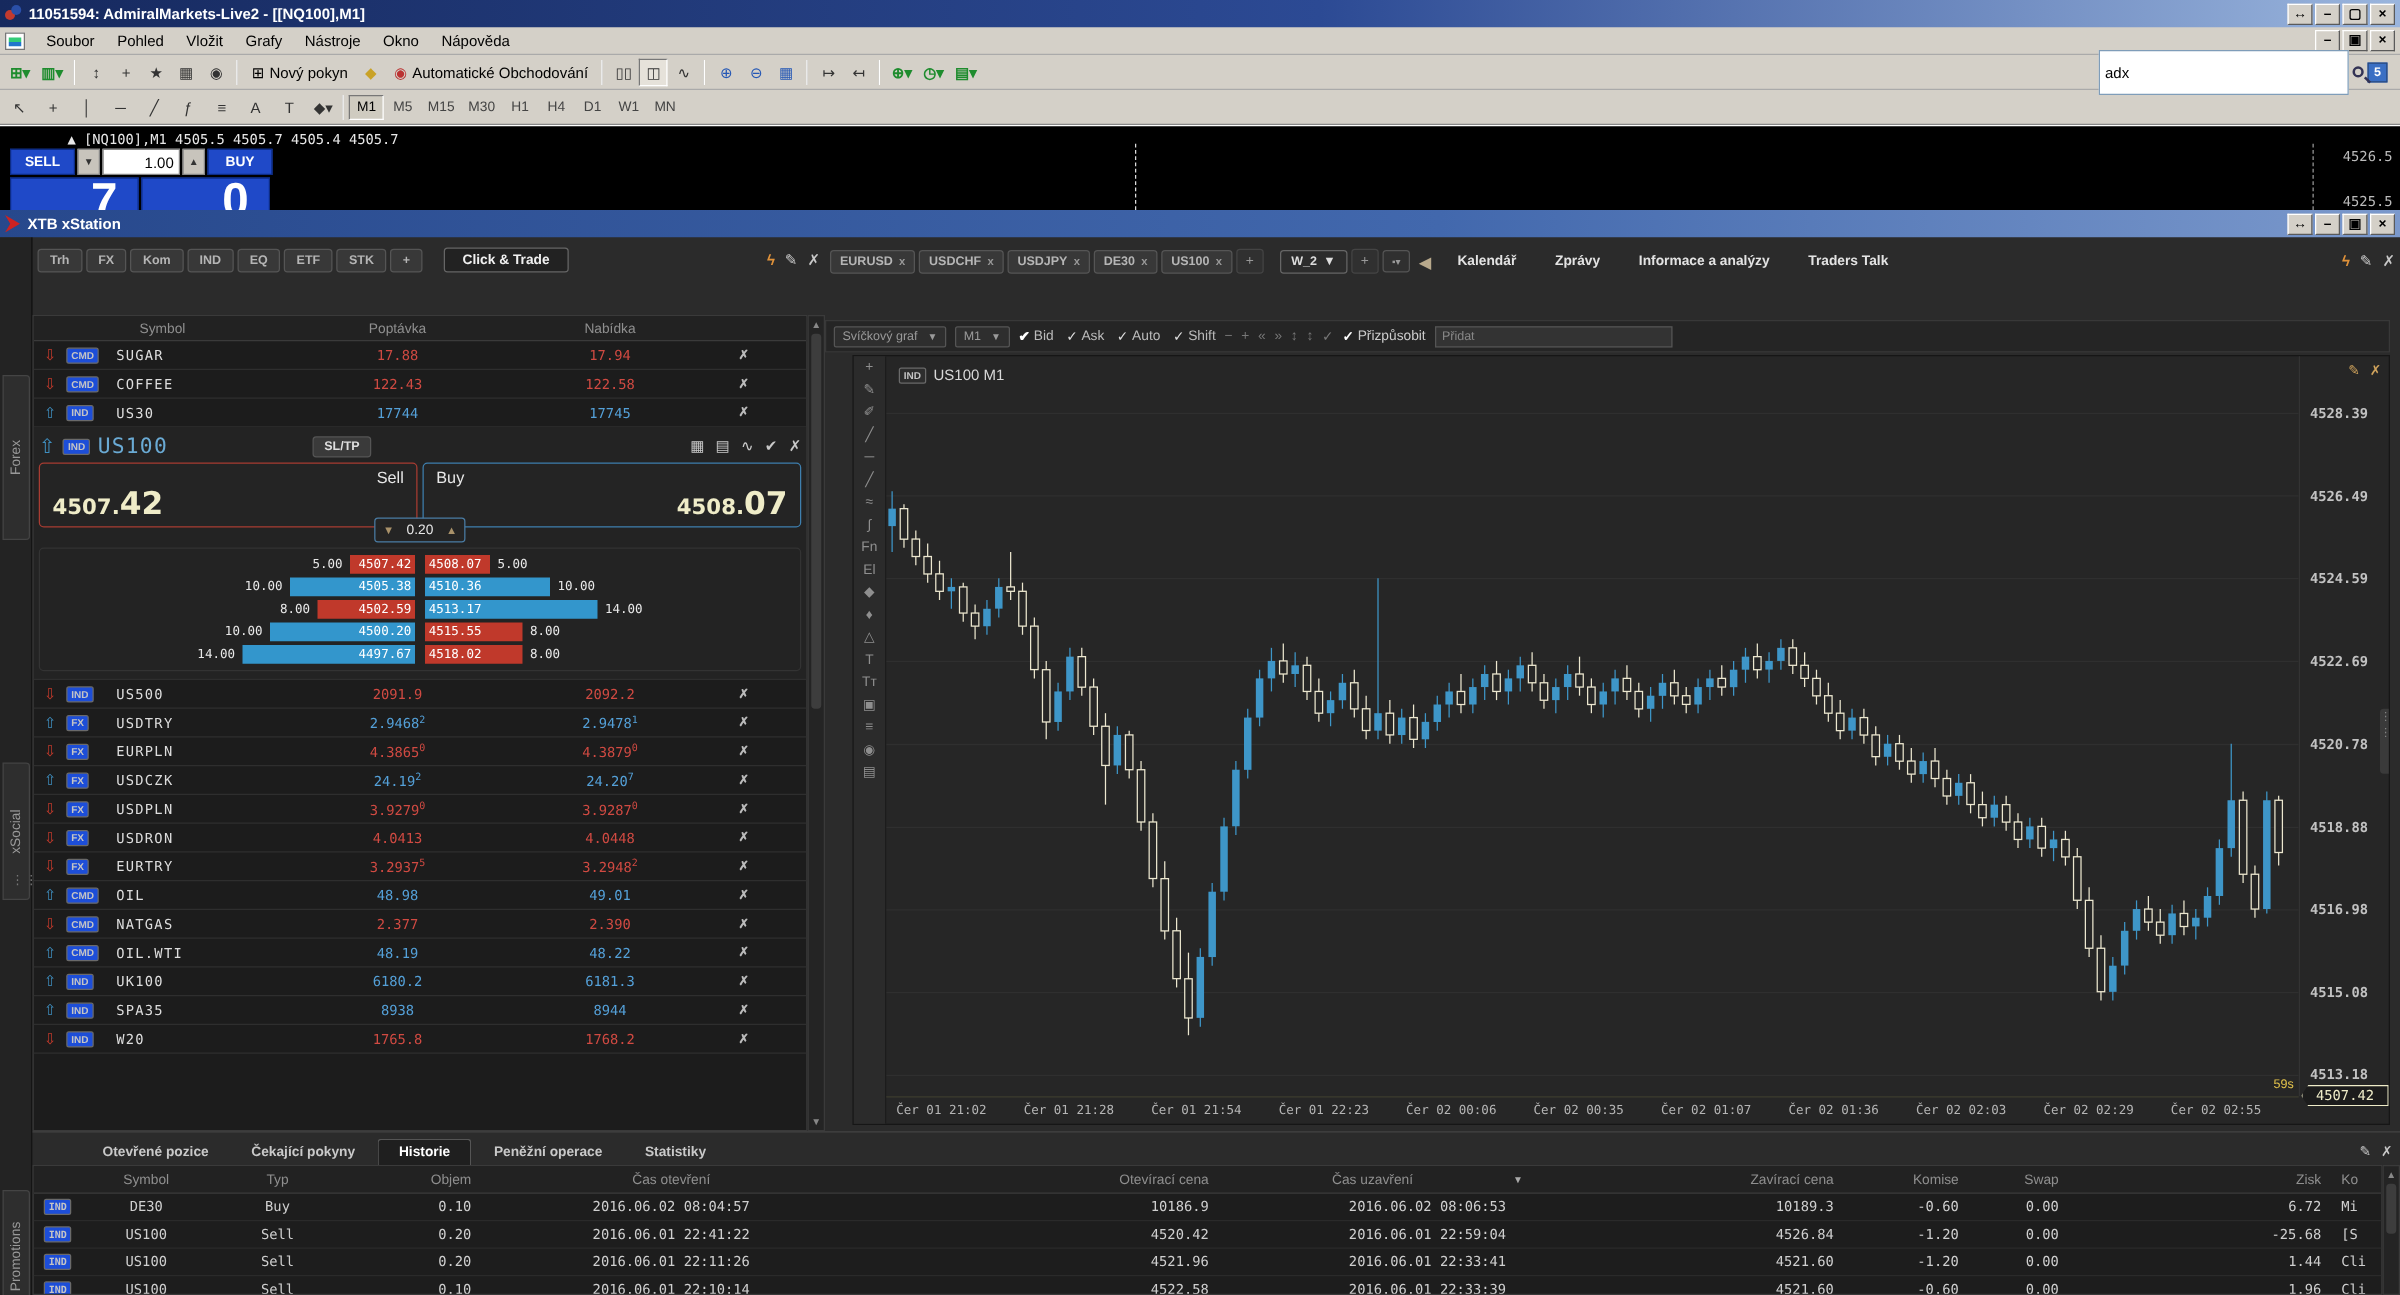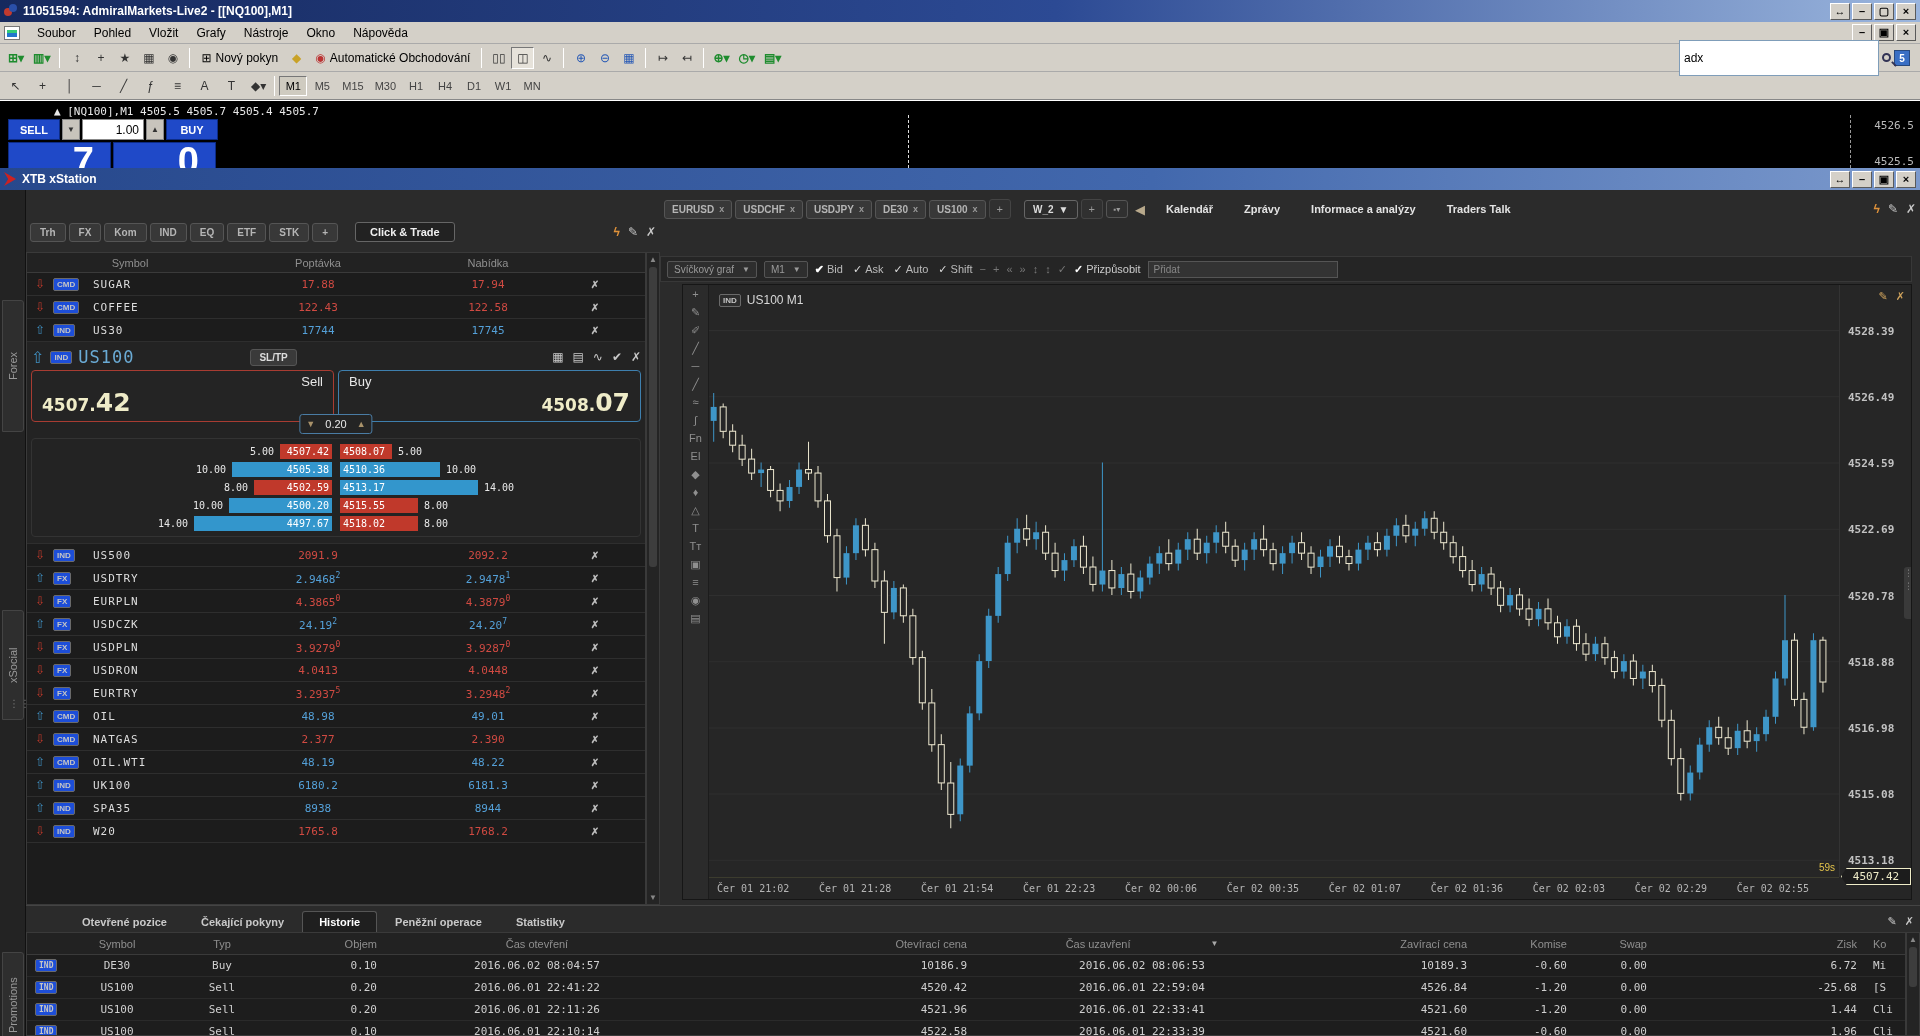--- a/index.html
+++ b/index.html
@@ -70,21 +70,21 @@
 
   
   #side-strip { position:absolute; left:0; top:0; width:26px; bottom:0; background:#232323; border-right:1px solid #111; }
   .side-tab { position:absolute; left:2px; width:22px; background:#2e2e2e; border:1px solid #444; border-radius:3px 0 0 3px;
     color:#9a9a9a; font-size:11px; display:flex; align-items:center; justify-content:center;
     writing-mode:vertical-rl; transform:rotate(180deg); }
   .side-dots { position:absolute; left:9px; top:508px; color:#777; font-size:10px; letter-spacing:1px; }
 
   
   #left-panel { position:absolute; left:26px; top:6px; width:634px; height:709px; }
-  .mw-tabs { display:flex; align-items:center; gap:3px; height:24px; padding:0 4px;margin-top:24px; }
+  .mw-tabs { display:flex; align-items:center; gap:3px; height:24px; padding:0 4px; }
   .mw-tab { padding:3px 9px; background:#383838; border:1px solid #555; border-radius:3px; color:#b5b5b5;
     font-size:10px; font-weight:bold; }
   .mw-tab.mode { background:#222; border-color:#666; color:#f0f0f0; padding:3px 14px; margin-left:14px; font-size:11px; }
   .panel-icons { margin-left:auto; display:flex; gap:8px; align-items:center; font-size:12px; color:#c9c9c9; }
   .conn-icon { color:#e0923a; font-weight:bold; }
   .add-row { display:flex; align-items:center; gap:8px; height:28px; padding:0 6px; color:#bbb; font-size:11px; }
   .add-row input { width:330px; height:18px; background:#1d1d1d; border:1px solid #4a4a4a; color:#ddd; font-size:11px; padding:0 4px; }
   .mw-table { position:absolute; left:0; top:56px; right:14px; bottom:0; background:#1c1c1c; border:1px solid #3a3a3a; overflow:hidden; }
   .mw-header { display:grid; grid-template-columns:206px 170px 170px 1fr; height:20px; align-items:center;
     color:#8f8f8f; font-size:11px; background:#222; border-bottom:1px solid #3a3a3a; }
@@ -491,21 +491,21 @@
                     <div class="dom-row">
                       <span class="dom-vol">10.00</span>
                       <span class="dom-bar blue" style="width: 100px;">4505.38</span>
                     </div>
                     <div class="dom-row">
                       <span class="dom-vol">8.00</span>
                       <span class="dom-bar red" style="width: 78px;">4502.59</span>
                     </div>
                     <div class="dom-row">
                       <span class="dom-vol">10.00</span>
-                      <span class="dom-bar blue" style="width: 103px;">4500.20</span>
+                      <span class="dom-bar blue" style="width: 116px;">4500.20</span>
                     </div>
                     <div class="dom-row">
                       <span class="dom-vol">14.00</span>
                       <span class="dom-bar blue" style="width: 138px;">4497.67</span>
                     </div>
                   </div>
                   <div class="dom-col right">
                     <div class="dom-row">
                       <span class="dom-bar red" style="width: 52px;">4508.07</span>
                       <span class="dom-vol">5.00</span>

